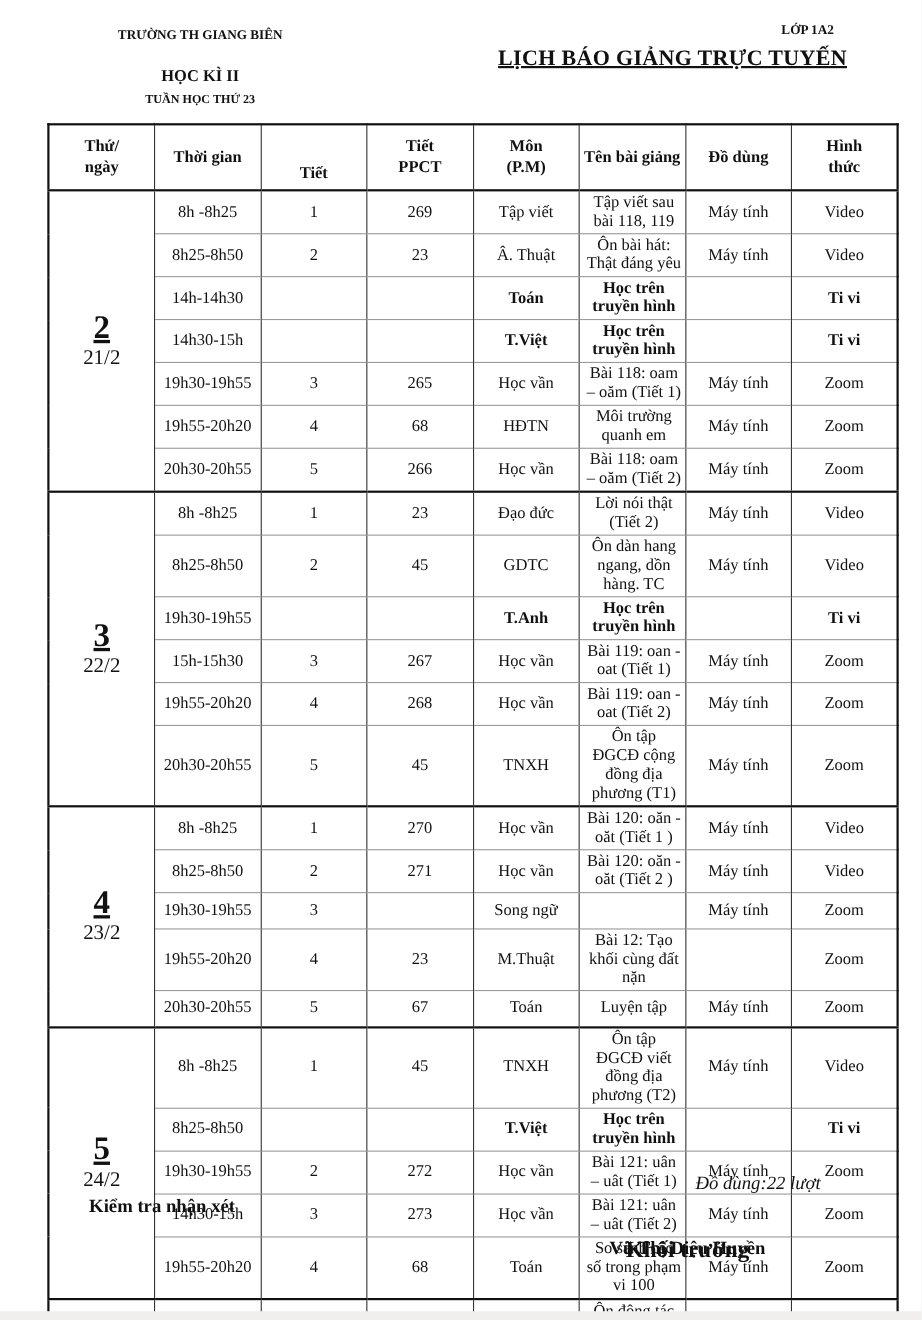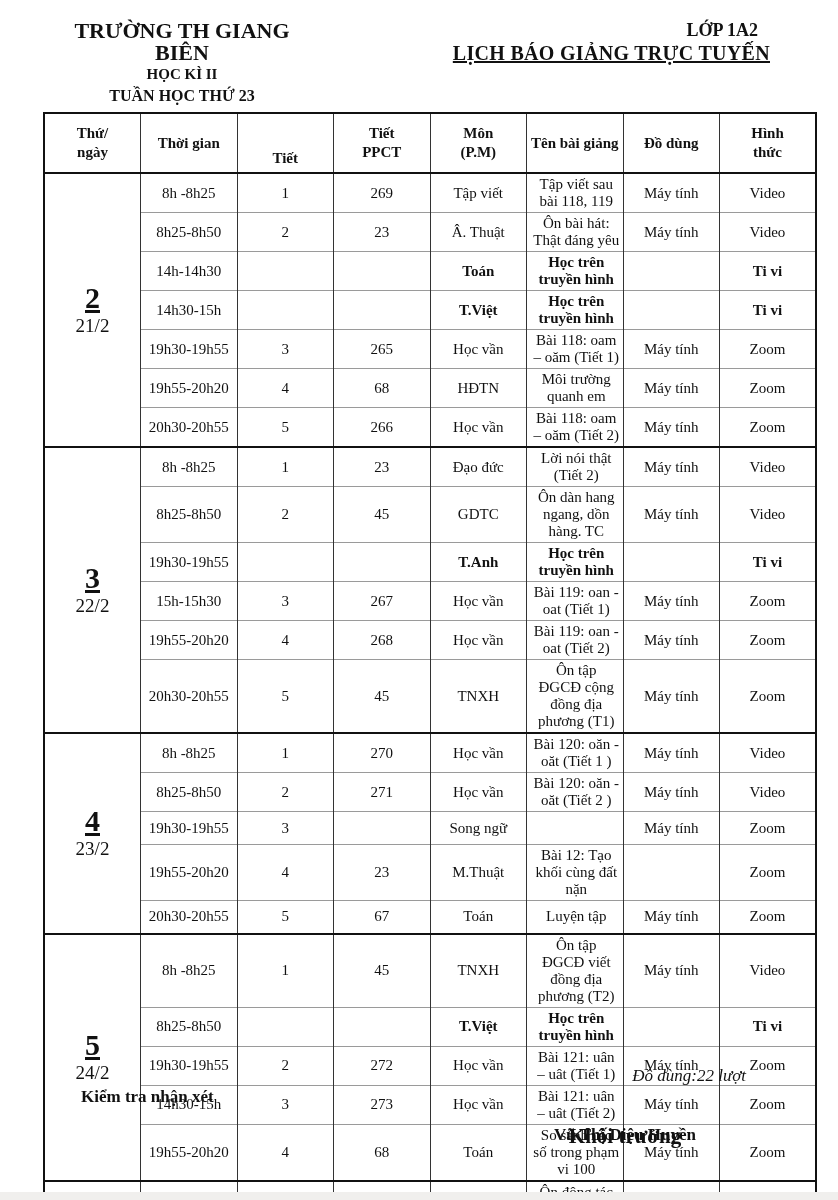--- a/index.html
+++ b/index.html
@@ -12,26 +12,26 @@
     font-family: "Liberation Serif", "DejaVu Serif", serif;
     color: #111;
     overflow: hidden;
     margin: 0 auto;
   }
   
   .school-block {
     position: absolute; left: 52px; top: 20px; width: 260px;
     text-align: center; font-weight: bold;
   }
-  .school-name { font-size: 22px; line-height: 22px; }
-  .semester    { font-size: 15px; line-height: 21px; }
-  .week        { font-size: 16px; line-height: 21px; }
+  .school-name { font-size: 12px; line-height: 22px; }
+  .semester    { font-size: 15px; line-height: 21px; margin-top: 18px; }
+  .week        { font-size: 11px; line-height: 21px; }
   .class-label {
     position: absolute; top: 20px; left: 380px; width: 378px;
-    text-align: right; font-weight: bold; font-size: 18px;
+    text-align: right; font-weight: bold; font-size: 12px;
   }
   .doc-title {
     position: absolute; top: 42px; left: 380px; width: 390px;
     text-align: right; font-weight: bold; font-size: 20px;
     text-decoration: underline;
     letter-spacing: 0.3px;
   }
   .date-range {
     position: absolute; top: 68px; left: 380px; width: 390px;
     text-align: center; font-weight: bold; font-style: italic; font-size: 17px;

